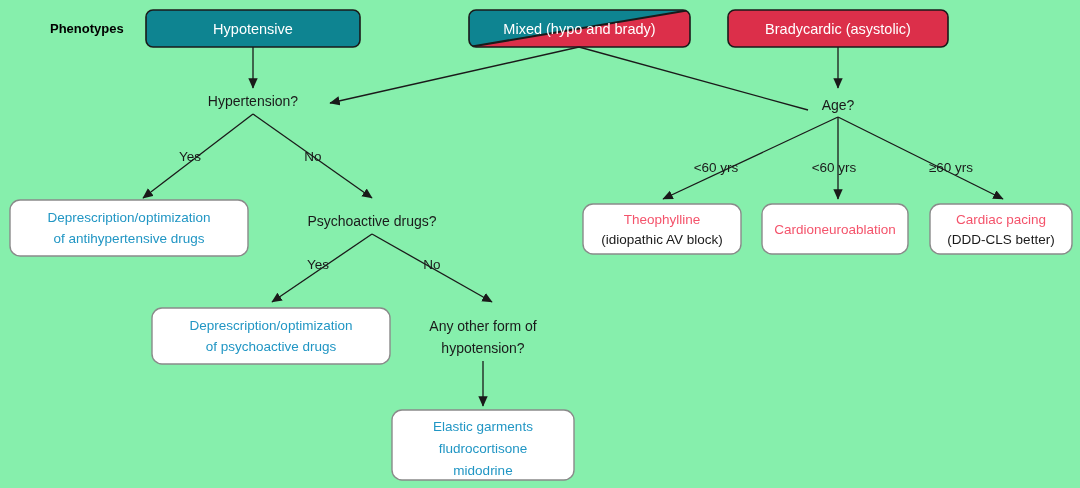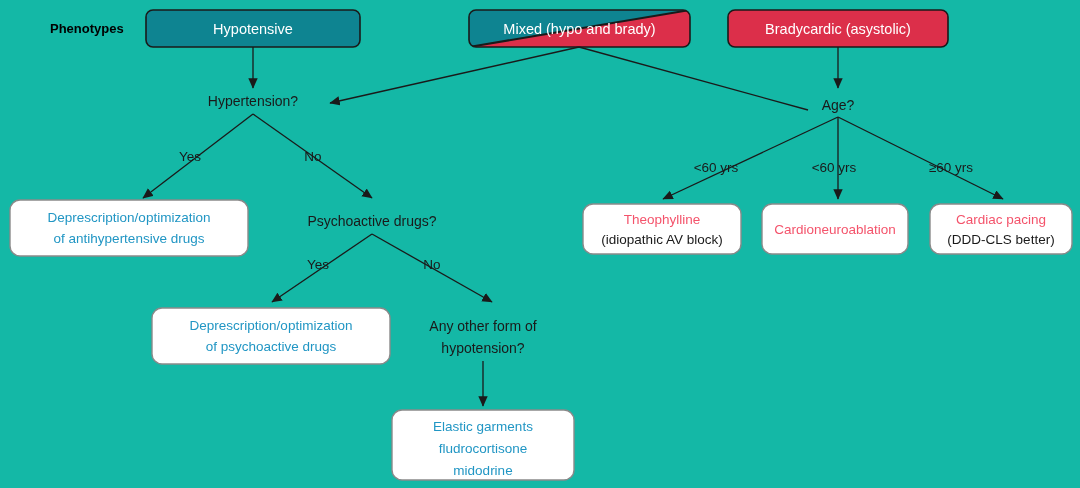--- a/index.html
+++ b/index.html
@@ -4,21 +4,21 @@
 <style>
   html, body {
     margin: 0;
     padding: 0;
     background: #ffffff;
   }
   #canvas {
     position: relative;
     width: 1080px;
     height: 488px;
-    background: #14b8a6;
+    background: #86efac;
     font-family: "Liberation Sans", sans-serif;
     overflow: hidden;
   }
   svg#diagram {
     position: absolute;
     left: 0;
     top: 0;
     width: 1080px;
     height: 488px;
   }

